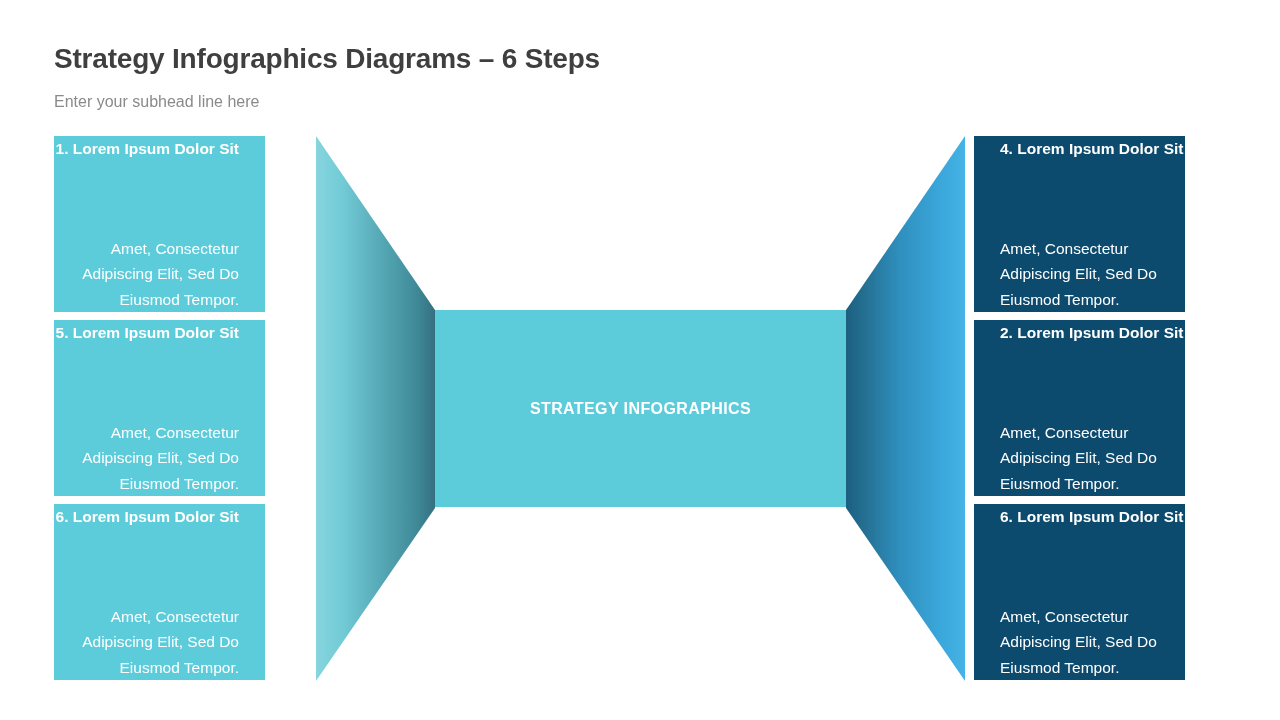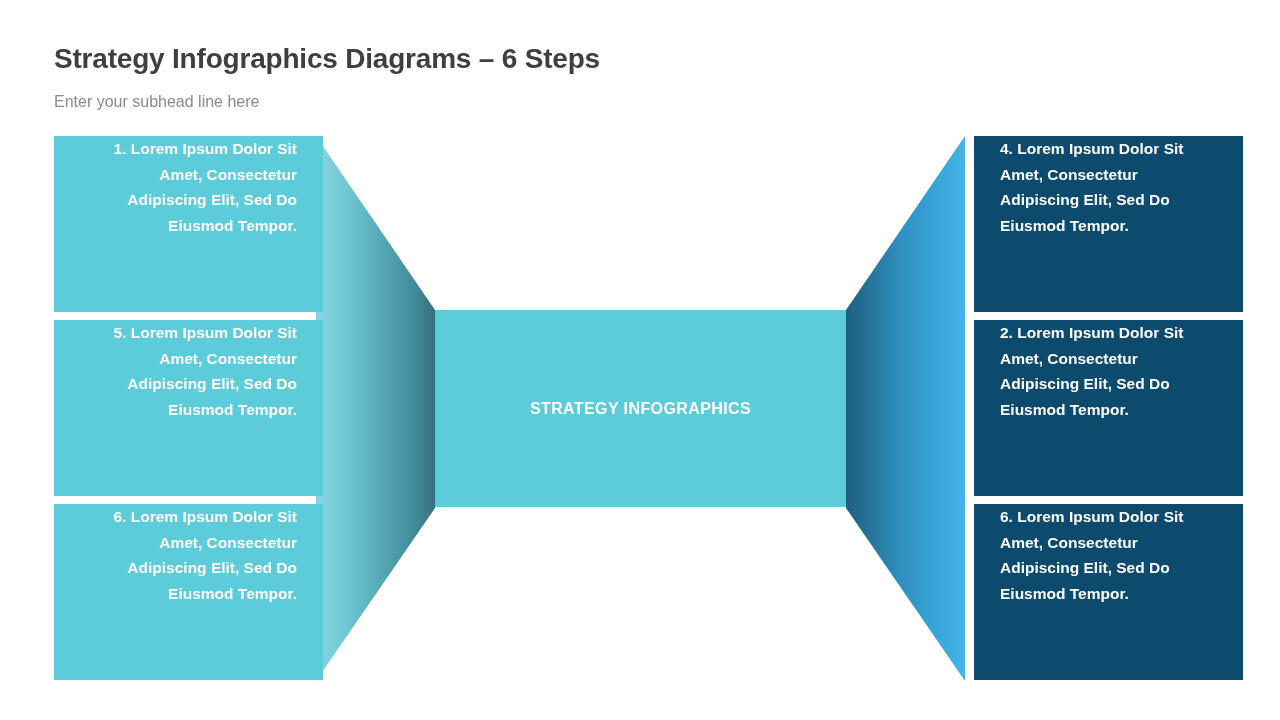--- a/index.html
+++ b/index.html
@@ -48,26 +48,26 @@
     position: absolute;
     left: 0;
     top: 0;
     width: 1280px;
     height: 720px;
   }
 
   
   .step-box {
     position: absolute;
-    width: 269px;
+    width: 211px;
     height: 176px;
     box-sizing: border-box;
     display: flex;
     flex-direction: column;
-    justify-content: flex-start;
+    justify-content: space-between;
     padding: 0 26px;
     color: #ffffff;
   }
   .step-box.left {
     left: 54px;
     background: #5dccda;
     text-align: right;
     align-items: flex-end;
   }
   .step-box.right {
@@ -81,21 +81,21 @@
   .row-3 { top: 504px; }
 
   .step-heading {
     font-size: 15.5px;
     font-weight: bold;
     line-height: 25.5px;
     white-space: nowrap;
   }
   .step-body {
     font-size: 15.5px;
-    font-weight: bold;
+    font-weight: normal;
     line-height: 25.5px;
     max-width: 182px;
   }
   .step-box.right .step-body {
     max-width: 186px;
   }
 
   
   .wing {
     position: absolute;

